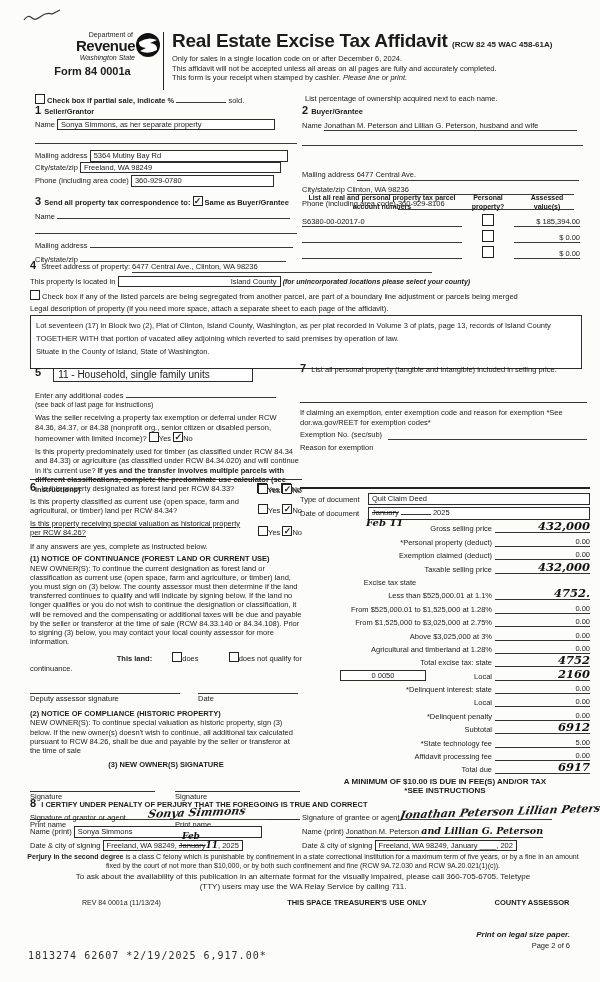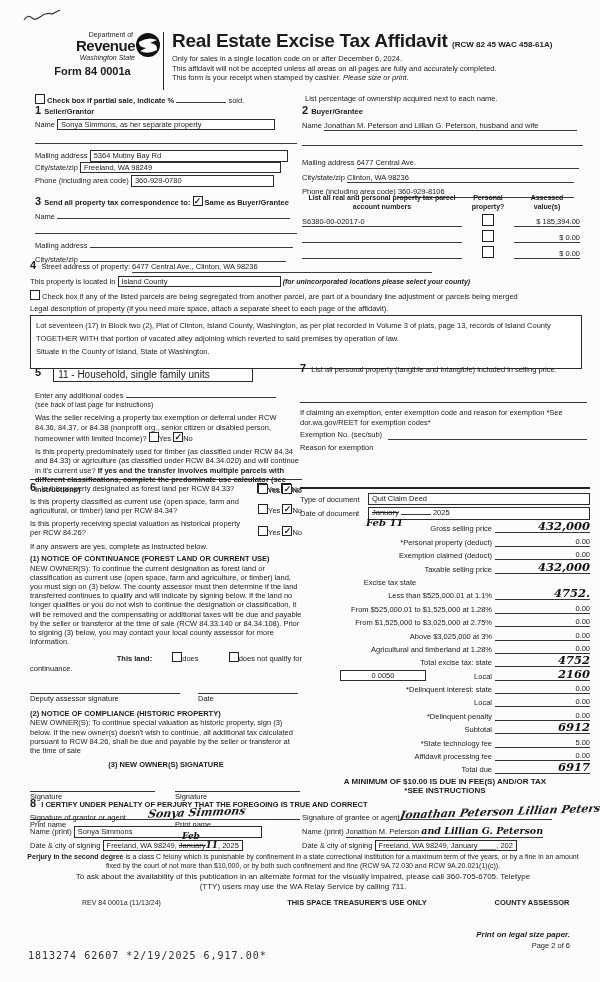--- a/index.html
+++ b/index.html
@@ -48,21 +48,21 @@
         <div class="s7 i" style="text-align:right;">Washington State</div>
       </div>
       <div class="b" style="font-size:11px;margin-top:3px;">Form 84 0001a</div>
     </div>
     <div style="border-left:1.5px solid #222;margin:2px 8px 0 8px;height:58px;"></div>
     <div style="flex:1;">
       <span class="b" style="font-size:19px;letter-spacing:-0.3px;">Real Estate Excise Tax Affidavit</span>
       <span class="b s8">(RCW 82 45 WAC 458-61A)</span>
       <div class="s75" style="margin-top:2px;">Only for sales in a single location code on or after December 6, 2024.</div>
       <div class="s75">This affidavit will not be accepted unless all areas on all pages are fully and accurately completed.</div>
-      <div class="s75"><span>This form is your receipt when stamped by cashier. </span><span class="i">Please size or print.</span></div>
+      <div class="s75"><span>This form is your receipt when stamped by cashier. </span><span class="i">Please line or print.</span></div>
     </div>
   </div>
 
   <div class="abs s75" style="left:35px;top:94px;width:548px;display:flex;justify-content:space-between;">
     <span><span class="cb"></span>
       <span class="b">Check box if partial sale, indicate %</span>
       <span class="line" style="width:50px;"></span>
       <span>sold.</span></span>
     <span style="width:278px;">List percentage of ownership acquired next to each name.</span>
   </div>
@@ -78,21 +78,21 @@
       <span class="boxfield" style="width:193px;">Freeland, WA 98249</span></div>
     <div style="margin-top:2px;"><span>Phone (including area code)</span>
       <span class="boxfield" style="width:135px;">360-929-0780</span></div>
   </div>
 
   <div class="abs s75" style="left:302px;top:106px;width:281px;">
     <div><span class="secnum">2</span><span class="b">Buyer/Grantee</span></div>
     <div style="margin-top:4px;"><span>Name</span>
       <span class="line" style="width:253px;">Jonathan M. Peterson and Lillian G. Peterson, husband and wife</span></div>
     <div class="blockline" style="height:14px;width:281px;"></div>
-    <div style="margin-top:12px;"><span>Mailing address</span>
+    <div style="margin-top:24px;"><span>Mailing address</span>
       <span class="line" style="width:222px;">6477 Central Ave.</span></div>
     <div style="margin-top:4px;"><span>City/state/zip</span>
       <span class="line" style="width:227px;">Clinton, WA 98236</span></div>
     <div style="margin-top:4px;"><span>Phone (including area code)</span>
       <span class="line" style="width:176px;">360-929-8106</span></div>
   </div>
 
   <div class="abs s75" style="left:35px;top:196px;width:262px;">
     <div><span class="secnum">3</span><span class="b">Send all property tax correspondence to:</span>
       <span class="cb">✓</span>
@@ -127,21 +127,21 @@
       <div style="width:52px;text-align:center;"><span class="cb" style="width:10px;height:10px;"></span></div>
       <div class="blockline" style="width:66px;text-align:right;">$ 0.00</div>
     </div>
   </div>
 
   <div class="abs s75" style="left:30px;top:261px;width:552px;">
     <div><span class="secnum">4</span>
       <span>Street address of property:</span>
       <span class="line" style="width:300px;">6477 Central Ave., Clinton, WA 98236</span></div>
     <div style="margin-top:3px;"><span>This property is located in</span>
-      <span class="boxfield" style="width:155px;">Island County</span>
+      <span class="boxfield" style="width:155px;text-align:right;">Island County</span>
       <span class="b i s7">(for unincorporated locations please select your county)</span></div>
     <div style="margin-top:3px;"><span class="cb"></span>
       <span>Check box if any of the listed parcels are being segregated from another parcel, are part of a boundary line adjustment or parcels being merged</span></div>
     <div style="margin-top:2px;"><span>Legal description of property (if you need more space, attach a separate sheet to each page of the affidavit).</span></div>
     <div style="border:1px solid #2c2c2c;margin-top:2px;padding:3px 5px;height:46px;font-size:7.5px;line-height:13px;background:#fff;">
       <div>Lot seventeen (17) in Block two (2), Plat of Clinton, Island County, Washington, as per plat recorded in Volume 3 of plats, page 13, records of Island County   TOGETHER WITH that portion of vacated alley adjoining which reverted to said premises by operation of law.</div>
       <div>Situate in the County of Island, State of Washington.</div>
     </div>
   </div>
 
@@ -170,21 +170,21 @@
       <span class="secnum">6</span>
       <span>Is this property designated as forest land per RCW 84.33?</span>
       <span class="yn" style="position:absolute;right:0;top:1px;"><span class="cb"></span><span>Yes</span>
       <span class="cb">✓</span><span>No</span></span>
     </div>
     <div style="position:relative;padding-right:50px;margin-top:3px;">
       <span>Is this property classified as current use (open space, farm and agricultural, or timber) land per RCW 84.34?</span>
       <span class="yn" style="position:absolute;right:0;bottom:0;"><span class="cb"></span><span>Yes</span>
       <span class="cb">✓</span><span>No</span></span>
     </div>
-    <div style="position:relative;padding-right:50px;margin-top:3px;">
+    <div style="position:relative;padding-right:50px;margin-top:3px;text-decoration:underline;">
       <span>Is this property receiving special valuation as historical property per RCW 84.26?</span>
       <span class="yn" style="position:absolute;right:0;bottom:0;"><span class="cb"></span><span>Yes</span>
       <span class="cb">✓</span><span>No</span></span>
     </div>
     <div style="margin-top:4px;">If any answers are yes, complete as instructed below.</div>
     <div class="b" style="margin-top:3px;">(1) NOTICE OF CONTINUANCE (FOREST LAND OR CURRENT USE)</div>
     <div style="line-height:9.2px;">NEW OWNER(S): To continue the current designation as forest land or classification as current use (open space, farm and agriculture, or timber) land, you must sign on (3) below. The county assessor must then determine if the land transferred continues to qualify and will indicate by signing below. If the land no longer qualifies or you do not wish to continue the designation or classification, it will be removed and the compensating or additional taxes will be due and payable by the seller or transferor at the time of sale (RCW 84.33.140 or 84.34.108). Prior to signing (3) below, you may contact your local county assessor for more information.</div>
     <div style="margin-top:6px;text-align:right;">
       <span class="b">This land:</span>
       <span style="margin-left:18px;"><span class="cb"></span><span>does</span></span>

